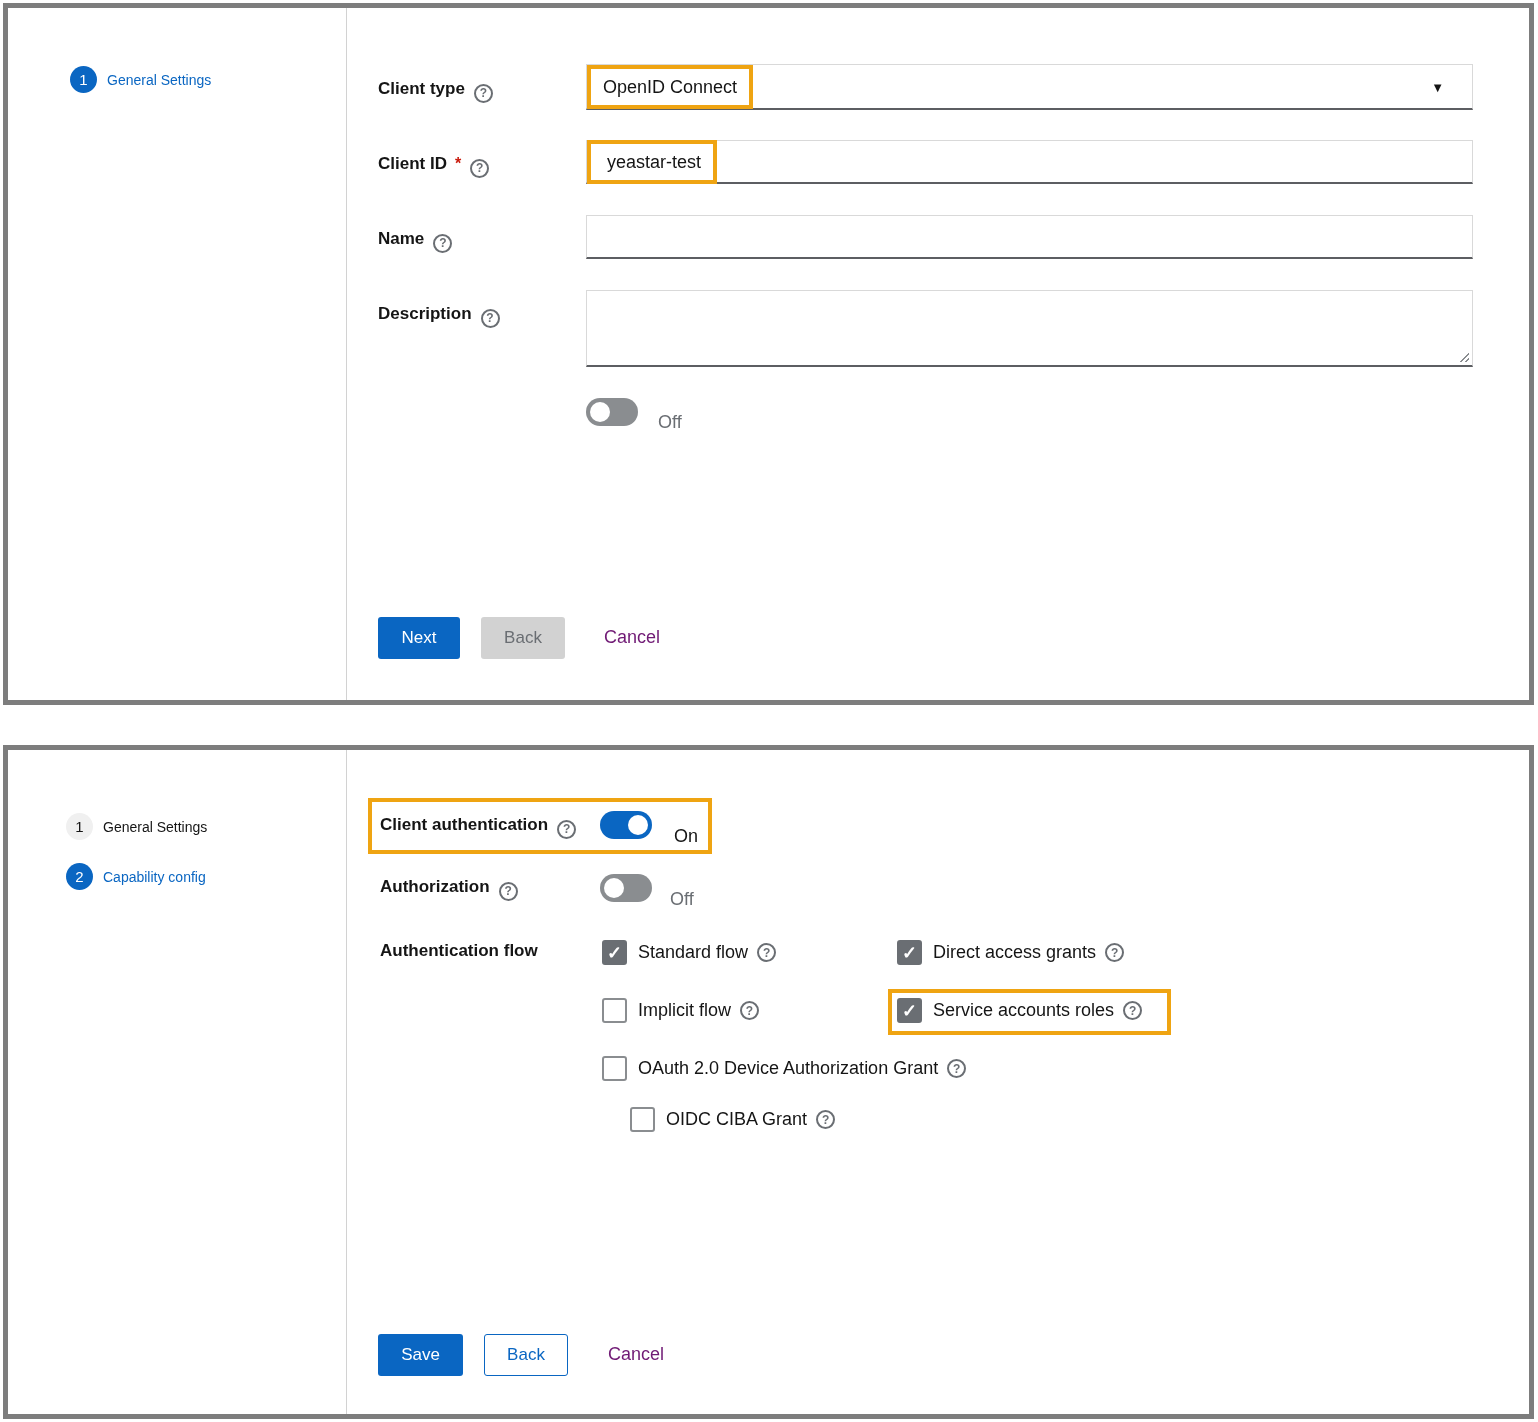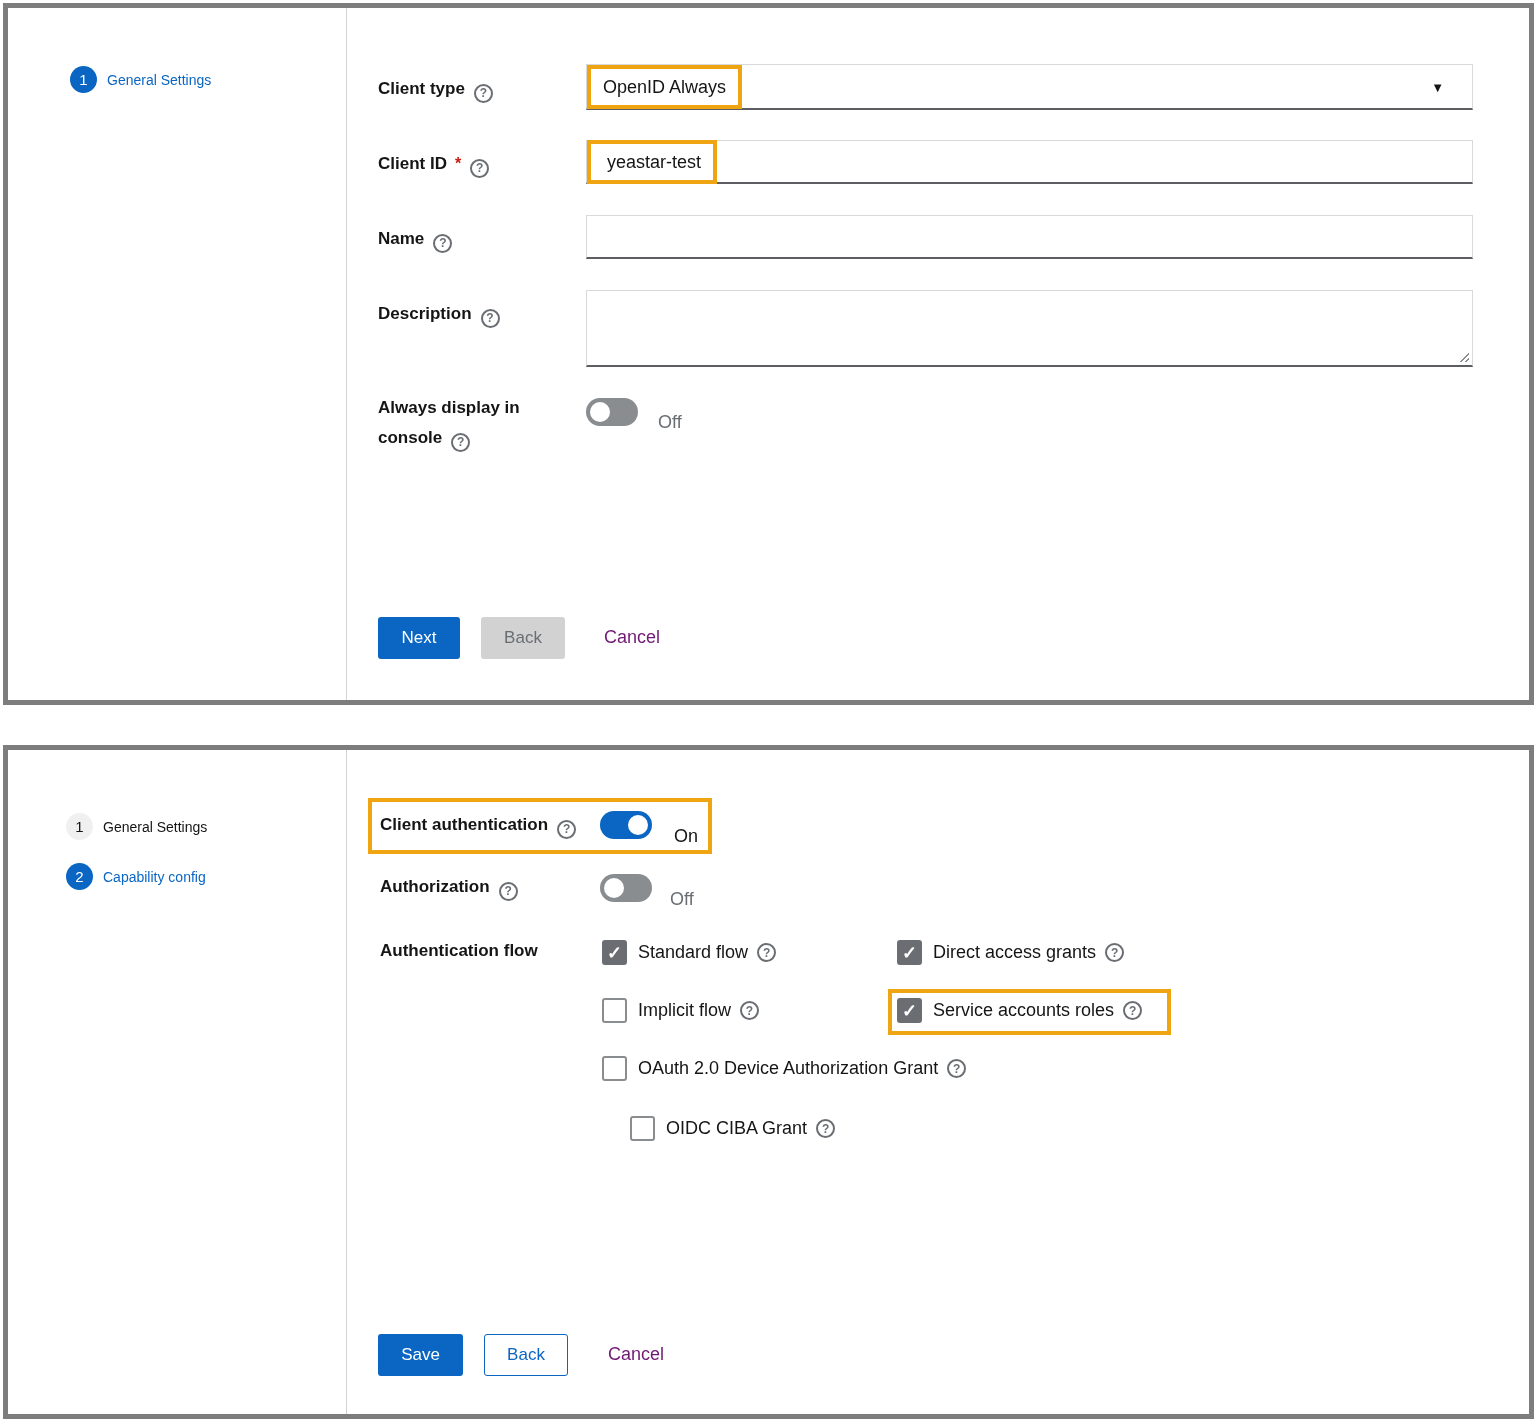--- a/index.html
+++ b/index.html
@@ -115,38 +115,37 @@
   <div class="step" style="left:62px; top:58px;">
     <div class="step-circle current">1</div>
     <div class="step-label current">General Settings</div>
   </div>
 
   <div class="field-label" style="left:370px; top:66px;"><span>Client type</span><span class="help-icon">?</span></div>
   <div class="text-input" style="top:56px; height:46px;">
     <span class="caret-icon" style="right:28px; top:16px;">▼</span>
   </div>
   <div class="value-box" style="left:579px; top:57px; height:44px;">
-      <span>OpenID Always</span>
+      <span>OpenID Connect</span>
     </div>
 
   <div class="field-label" style="left:370px; top:141px;"><span>Client ID</span><span class="req-star">*</span><span class="help-icon">?</span></div>
   <div class="text-input" style="top:132px; height:44px;"></div>
   <div class="value-box" style="left:579px; top:132px; height:44px;padding-left:16px;">
       <span>yeastar-test</span>
     </div>
 
   <div class="field-label" style="left:370px; top:216px;"><span>Name</span><span class="help-icon">?</span></div>
   <div class="text-input" style="top:207px; height:44px;"><span></span></div>
 
   <div class="field-label" style="left:370px; top:291px;text-align:center;"><span>Description</span><span class="help-icon">?</span></div>
   <div class="text-input" style="top:282px; height:77px;"><span></span>
     <div class="resize-grip"></div>
   </div>
 
-  <div class="field-label wrap" style="left:370px; top:385px;"><span>Always display in console</span><span class="help-icon">?</span></div>
   <div class="toggle" style="left:578px; top:390px;">
     <div class="knob"></div>
   </div>
   <div class="toggle-state off" style="left:650px; top:395px;">Off</div>
 
   <button class="btn btn-primary" style="left:370px; top:609px; width:82px;">Next</button>
   <button class="btn btn-disabled" style="left:473px; top:609px; width:84px;">Back</button>
   <button class="btn-link" style="left:596px; top:619px;">Cancel</button>
 </div>
 
@@ -204,21 +203,21 @@
       </div>
     <span class="check-label">Service accounts roles</span>
     <span class="help-icon">?</span>
   </div>
 
   <div class="check-row" style="left:594px; top:306px;">
     <div class="checkbox"></div>
     <span class="check-label">OAuth 2.0 Device Authorization Grant</span>
     <span class="help-icon">?</span>
   </div>
-  <div class="check-row" style="left:594px; top:366px;padding-left:28px;">
+  <div class="check-row" style="left:594px; top:357px;padding-left:28px;">
     <div class="checkbox"></div>
     <span class="check-label">OIDC CIBA Grant</span>
     <span class="help-icon">?</span>
   </div>
 
   <button class="btn btn-primary" style="left:370px; top:584px; width:85px;">Save</button>
   <button class="btn btn-secondary" style="left:476px; top:584px; width:84px;">Back</button>
   <button class="btn-link" style="left:600px; top:594px;">Cancel</button>
 </div>
 

